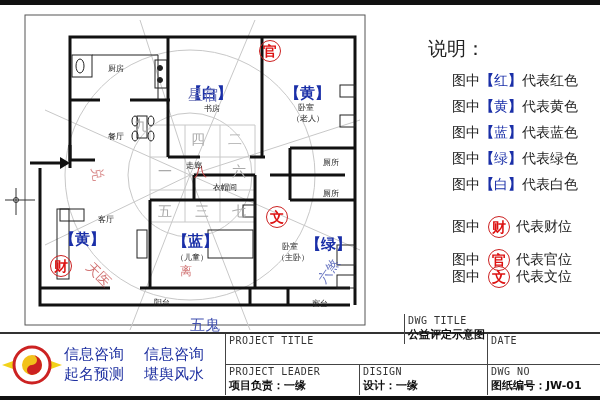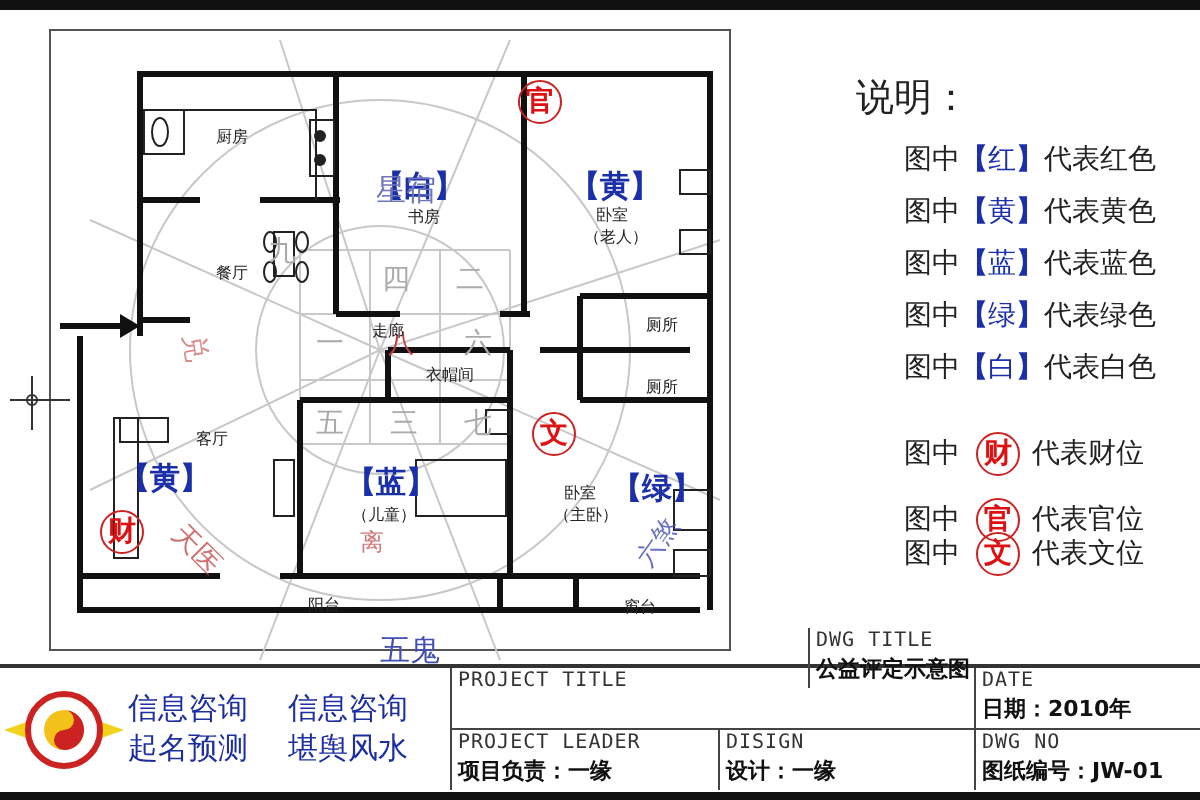--- a/index.html
+++ b/index.html
@@ -195,21 +195,20 @@
 <div class="cell" style="left:359px;top:314px;width:128px;height:30px;margin-left:45px;">
   <div class="cap">DWG TITLE</div>
   <div class="val">公益评定示意图</div>
 </div>
 <div class="cell" style="left:359px;top:365px;width:128px;height:30px;">
   <div class="cap">DISIGN</div>
   <div class="val">设计：一缘</div>
 </div>
 <div class="cell" style="left:487px;top:334px;width:113px;height:30px;">
   <div class="cap">DATE</div>
-  <div class="val">日期：2010年</div>
 </div>
 <div class="cell" style="left:487px;top:365px;width:113px;height:30px;">
   <div class="cap">DWG NO</div>
   <div class="val">图纸编号：JW-01</div>
 </div>
 <div class="hline" style="left:225px;top:364px;width:375px;"></div>
 
 <div class="bottombar"></div>
 
 </body></html>

